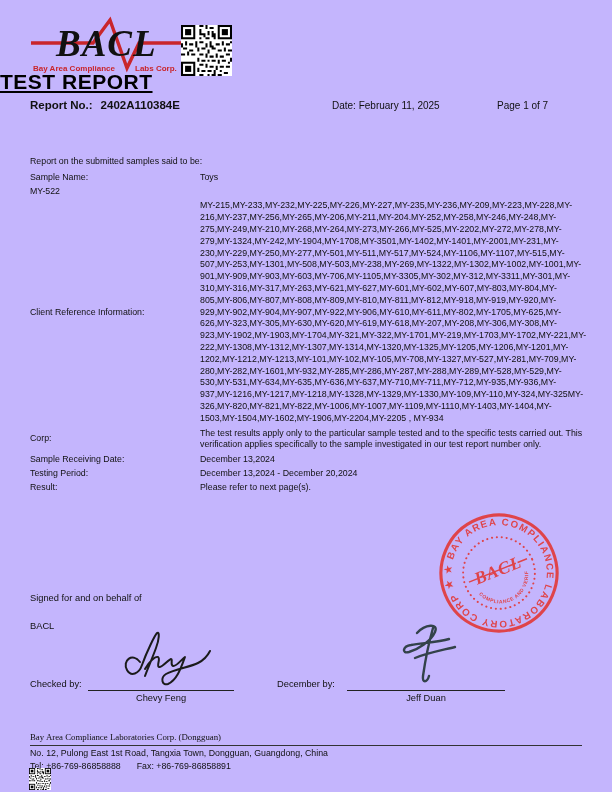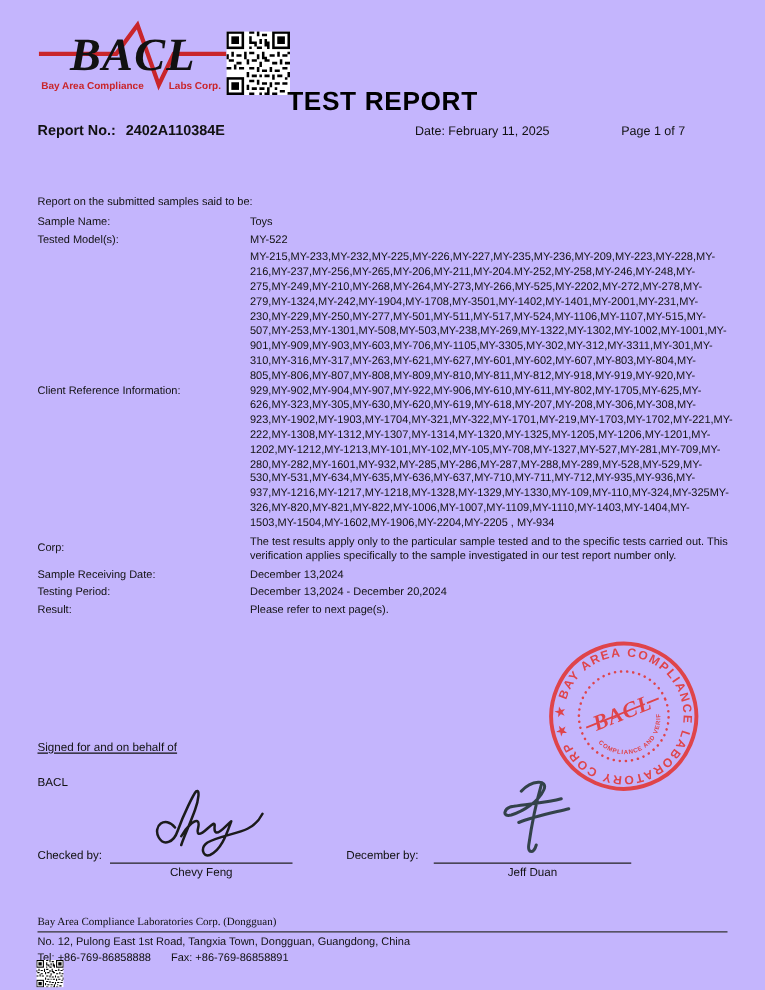--- a/index.html
+++ b/index.html
@@ -3,43 +3,43 @@
 <meta charset="utf-8">
 <style>
   html,body{margin:0;padding:0;background:#888;}
   .page{
     position:relative;width:612px;height:792px;margin:0 auto;background:#c4b5fd;
     font-family:"Liberation Sans",sans-serif;color:#111;overflow:hidden;
   }
   
   .logo{position:absolute;left:31px;top:14px;}
   .qr-top{position:absolute;left:181px;top:25px;width:51px;height:51px;}
-  .title{position:absolute;left:0;top:70px;width:100%;text-align:center;
-         font-size:21px;font-weight:bold;letter-spacing:.5px;color:#000;}
+  .title{position:absolute;left:0;top:70px;width:100%;
+         font-size:21px;font-weight:bold;letter-spacing:.5px;color:#000;text-decoration:underline;}
   .report-line{position:absolute;left:0;top:99px;width:612px;height:16px;font-size:10px;}
   .report-no{position:absolute;left:30px;top:0;font-size:11.5px;font-weight:bold;}
   .report-no .num{margin-left:8px;margin-top:24px;}
   .date{position:absolute;left:332px;top:1px;}
   .page-info{position:absolute;left:497px;top:1px;}
   .company{position:absolute;left:30px;top:118px;width:560px;
            font-size:9.8px;font-weight:bold;line-height:14px;color:#000;}
   .intro{position:absolute;left:30px;top:156px;font-size:8.8px;}
   
   .fields{position:absolute;left:30px;top:172px;width:558px;font-size:8.8px;line-height:11.8px;}
   .row{display:flex;align-items:flex-start;margin-bottom:2.4px;}
   .row.center{align-items:center;}
   .row .lbl{width:170px;flex:none;}
   .row .val{width:388px;}
   .row.single{height:14.2px;margin-bottom:0;}
   .models{overflow-wrap:break-word;}
   .note-row{margin-top:3px;}
   
   .stamp{position:absolute;left:430px;top:504px;width:138px;height:138px;opacity:.92;}
   
-  .signed-for{position:absolute;left:30px;top:593px;font-size:9.3px;text-decoration:underline;}
+  .signed-for{position:absolute;left:30px;top:593px;font-size:9.3px;}
   .bacl-short{position:absolute;left:30px;top:621px;font-size:9.3px;}
   .sig-chevy{position:absolute;left:118px;top:624px;width:108px;height:64px;}
   .sig-jeff{position:absolute;left:381px;top:618px;width:92px;height:70px;}
   .sig-label-1{position:absolute;left:30px;top:679px;font-size:9.3px;}
   .sig-label-2{position:absolute;left:277px;top:679px;font-size:9.3px;}
   .sig-line-1{position:absolute;left:88px;top:690px;width:146px;border-top:1px solid #222;}
   .sig-line-2{position:absolute;left:347px;top:690px;width:158px;border-top:1px solid #222;}
   .sig-name-1{position:absolute;left:88px;top:693px;width:146px;text-align:center;font-size:9.3px;}
   .sig-name-2{position:absolute;left:347px;top:693px;width:158px;text-align:center;font-size:9.3px;}
   
@@ -96,21 +96,20 @@
 
 
   <div class="intro">Report on the submitted samples said to be:</div>
 
   <div class="fields">
     <div class="row single">
       <span class="lbl">Sample Name:</span>
       <span class="val">Toys</span>
     </div>
     <div class="row single">
-      <span class="lbl">Tested Model(s):</span>
       <span class="val">MY-522</span>
     </div>
     <div class="row center">
       <span class="lbl">Client Reference Information:</span>
       <span class="val models">MY-215,MY-233,MY-232,MY-225,MY-226,MY-227,MY-235,MY-236,MY-209,MY-223,MY-228,MY-216,MY-237,MY-256,MY-265,MY-206,MY-211,MY-204.MY-252,MY-258,MY-246,MY-248,MY-275,MY-249,MY-210,MY-268,MY-264,MY-273,MY-266,MY-525,MY-2202,MY-272,MY-278,MY-279,MY-1324,MY-242,MY-1904,MY-1708,MY-3501,MY-1402,MY-1401,MY-2001,MY-231,MY-230,MY-229,MY-250,MY-277,MY-501,MY-511,MY-517,MY-524,MY-1106,MY-1107,MY-515,MY-507,MY-253,MY-1301,MY-508,MY-503,MY-238,MY-269,MY-1322,MY-1302,MY-1002,MY-1001,MY-901,MY-909,MY-903,MY-603,MY-706,MY-1105,MY-3305,MY-302,MY-312,MY-3311,MY-301,MY-310,MY-316,MY-317,MY-263,MY-621,MY-627,MY-601,MY-602,MY-607,MY-803,MY-804,MY-805,MY-806,MY-807,MY-808,MY-809,MY-810,MY-811,MY-812,MY-918,MY-919,MY-920,MY-929,MY-902,MY-904,MY-907,MY-922,MY-906,MY-610,MY-611,MY-802,MY-1705,MY-625,MY-626,MY-323,MY-305,MY-630,MY-620,MY-619,MY-618,MY-207,MY-208,MY-306,MY-308,MY-923,MY-1902,MY-1903,MY-1704,MY-321,MY-322,MY-1701,MY-219,MY-1703,MY-1702,MY-221,MY-222,MY-1308,MY-1312,MY-1307,MY-1314,MY-1320,MY-1325,MY-1205,MY-1206,MY-1201,MY-1202,MY-1212,MY-1213,MY-101,MY-102,MY-105,MY-708,MY-1327,MY-527,MY-281,MY-709,MY-280,MY-282,MY-1601,MY-932,MY-285,MY-286,MY-287,MY-288,MY-289,MY-528,MY-529,MY-530,MY-531,MY-634,MY-635,MY-636,MY-637,MY-710,MY-711,MY-712,MY-935,MY-936,MY-937,MY-1216,MY-1217,MY-1218,MY-1328,MY-1329,MY-1330,MY-109,MY-110,MY-324,MY-325MY-326,MY-820,MY-821,MY-822,MY-1006,MY-1007,MY-1109,MY-1110,MY-1403,MY-1404,MY-1503,MY-1504,MY-1602,MY-1906,MY-2204,MY-2205 , MY-934</span>
     </div>
     <div class="row center note-row">
       <span class="lbl">Corp:</span>
       <span class="val">The test results apply only to the particular sample tested and to the specific tests carried out. This verification applies specifically to the sample investigated in our test report number only.</span>
     </div>

